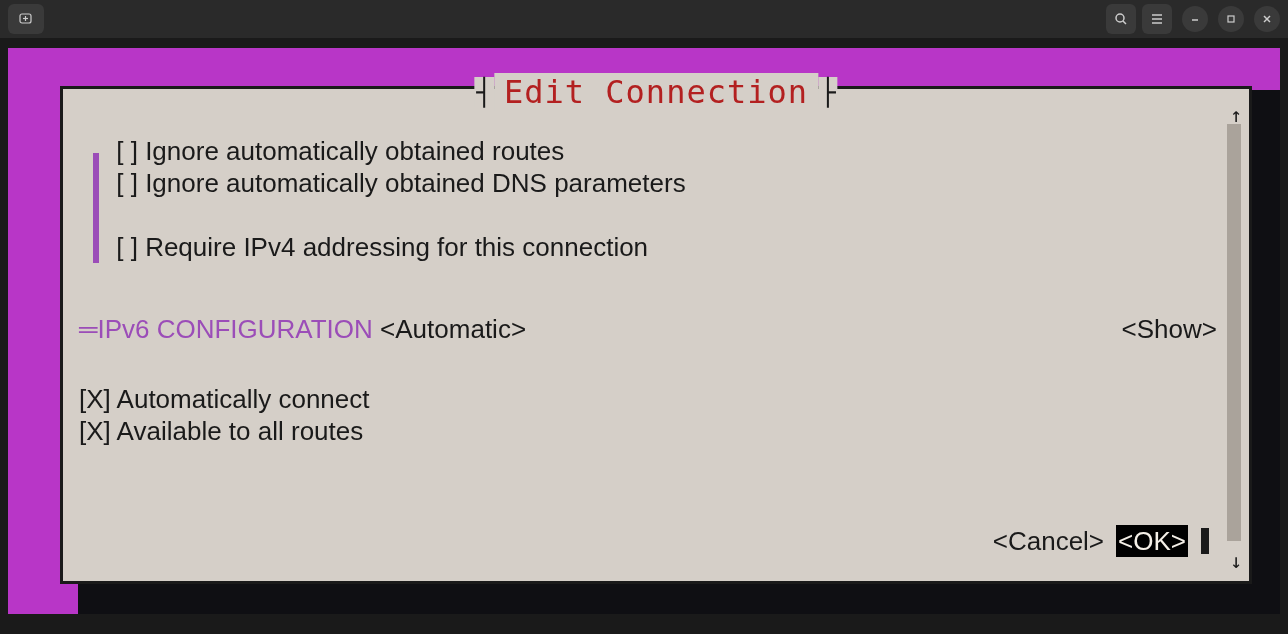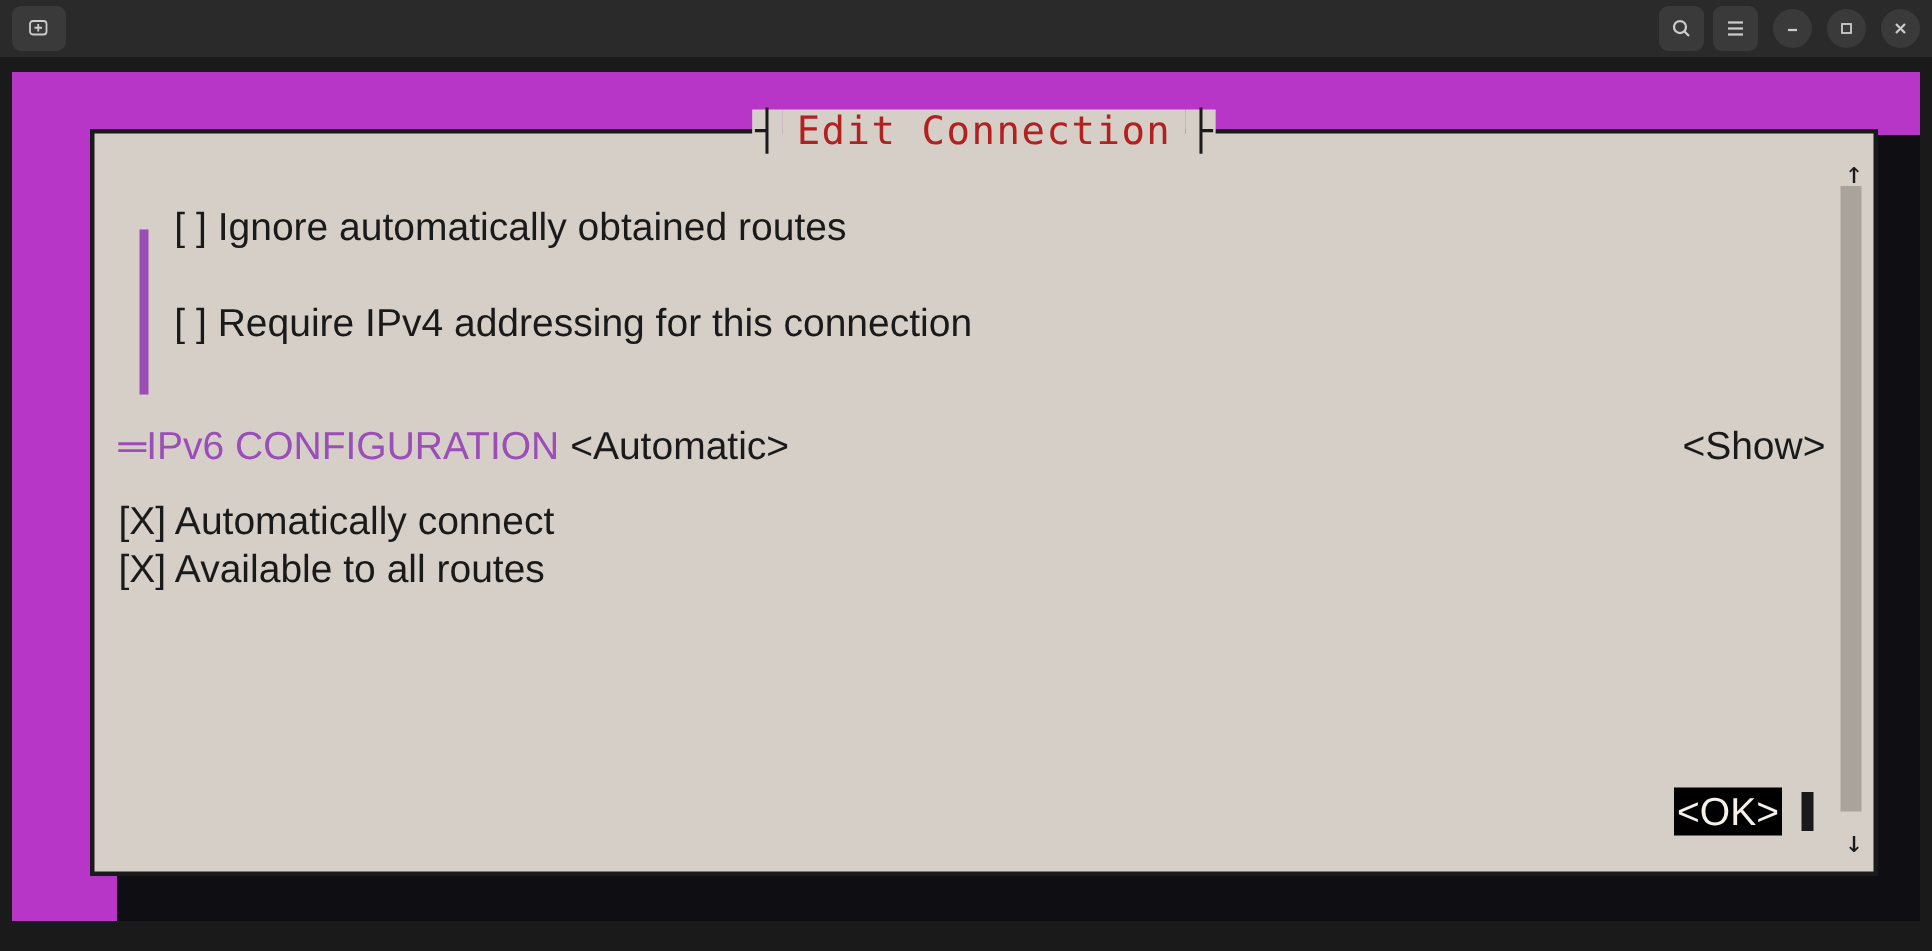--- a/index.html
+++ b/index.html
@@ -114,21 +114,21 @@
     .title-bracket {
       color: #1a1a1a;
       font-size: 26px;
       font-weight: bold;
       background: #d5cfc8;
       padding: 0 2px;
     }
     
     .dialog-title {
       color: #b32020;
-      font-size: 26px;
+      font-size: 32px;
       background: #d5cfc8;
       padding: 0 10px;
       letter-spacing: 1px;
     }
     
     .dialog-content {
       position: absolute;
       top: 20px;
       left: 16px;
       right: 32px;
@@ -180,21 +180,21 @@
     
     .automatic-val {
       color: #1a1a1a;
     }
     
     .show-btn {
       color: #1a1a1a;
     }
     
     .checkbox-block {
-      margin-top: 18px;
+      margin-top: 38px;
     }
     
     .button-row {
       position: absolute;
       bottom: 10px;
       right: 8px;
       display: flex;
       align-items: center;
       gap: 12px;
     }
@@ -305,20 +305,21 @@
   <div class="scrollbar"></div>
   <div class="scroll-arrow-down">↓</div>
 
   <div class="dialog-content">
     <div class="section-marker"></div>
 
     <div style="height:26px"></div>
 
     <div class="content-line left-margin"> [ ] <span>Ignore automatically obtained routes</span></div>
 
+    <div class="content-line left-margin"> [ ] <span>Ignore automatically obtained DNS parameters</span></div>
 
     <div style="height:32px"></div>
 
     <div class="content-line left-margin"> [ ] <span>Require IPv4 addressing for this connection</span></div>
 
     <div class="ipv6-line">
       <div class="ipv6-left">
         <span class="equals-marker">═ </span>
         <span class="ipv6-heading">IPv6 CONFIGURATION</span>
         <span>&nbsp;</span>
@@ -326,17 +327,18 @@
       </div>
       <span class="show-btn">&lt;Show&gt;</span>
     </div>
 
     <div class="checkbox-block">
       <div class="content-line">[X] <span>Automatically connect</span></div>
       <div class="content-line">[X] <span>Available to all routes</span></div>
     </div>
 
     <div class="button-row">
+      <span class="cancel-btn">&lt;Cancel&gt;</span>
       <span class="ok-btn">&lt;OK&gt;</span>
         <span class="cursor-block"></span>
     </div>
   </div>
 </div>
 
 </body></html>

